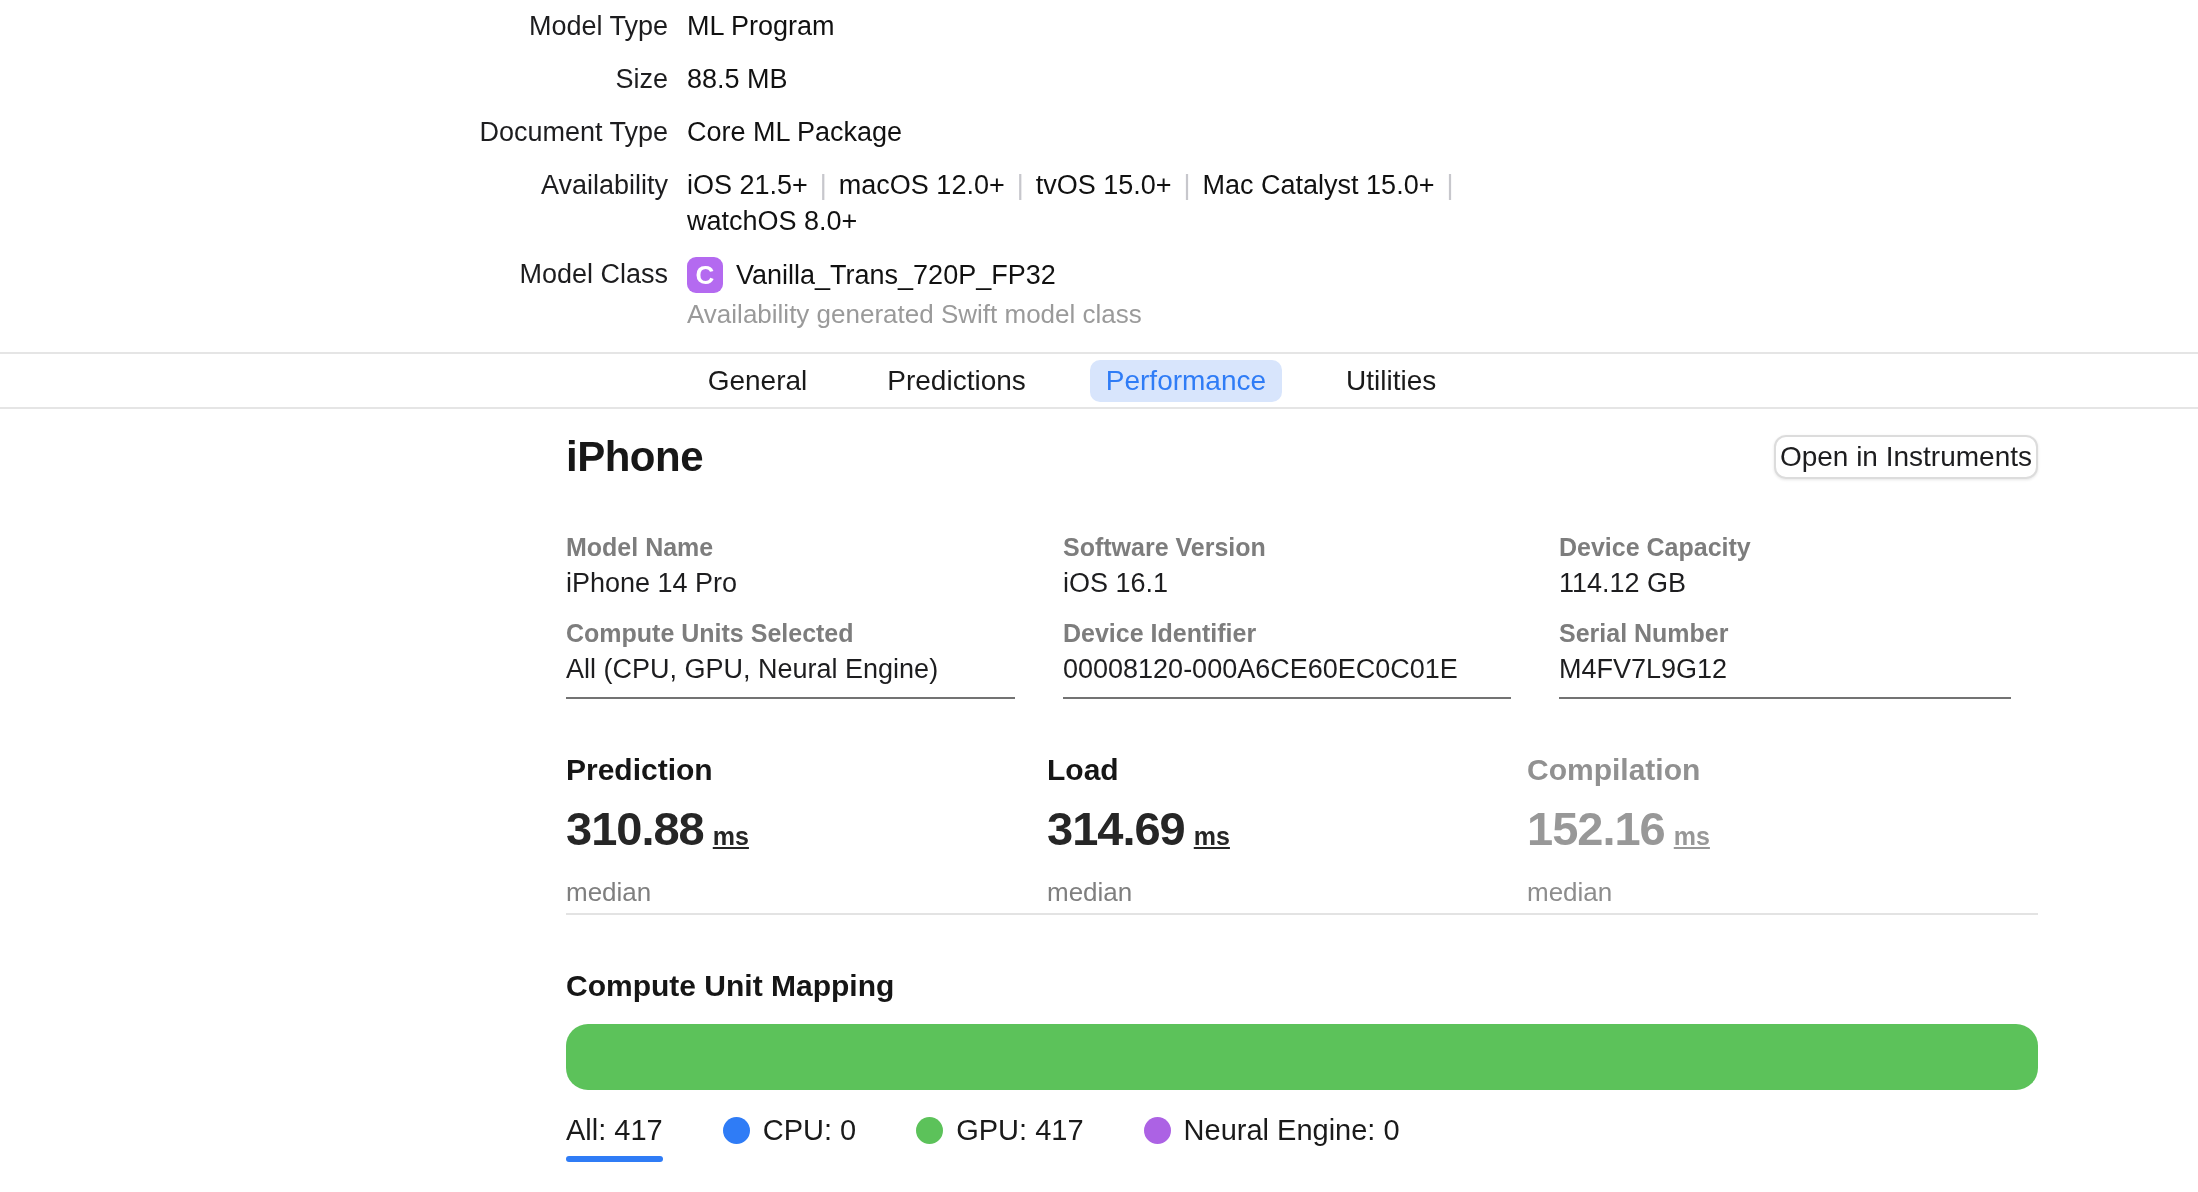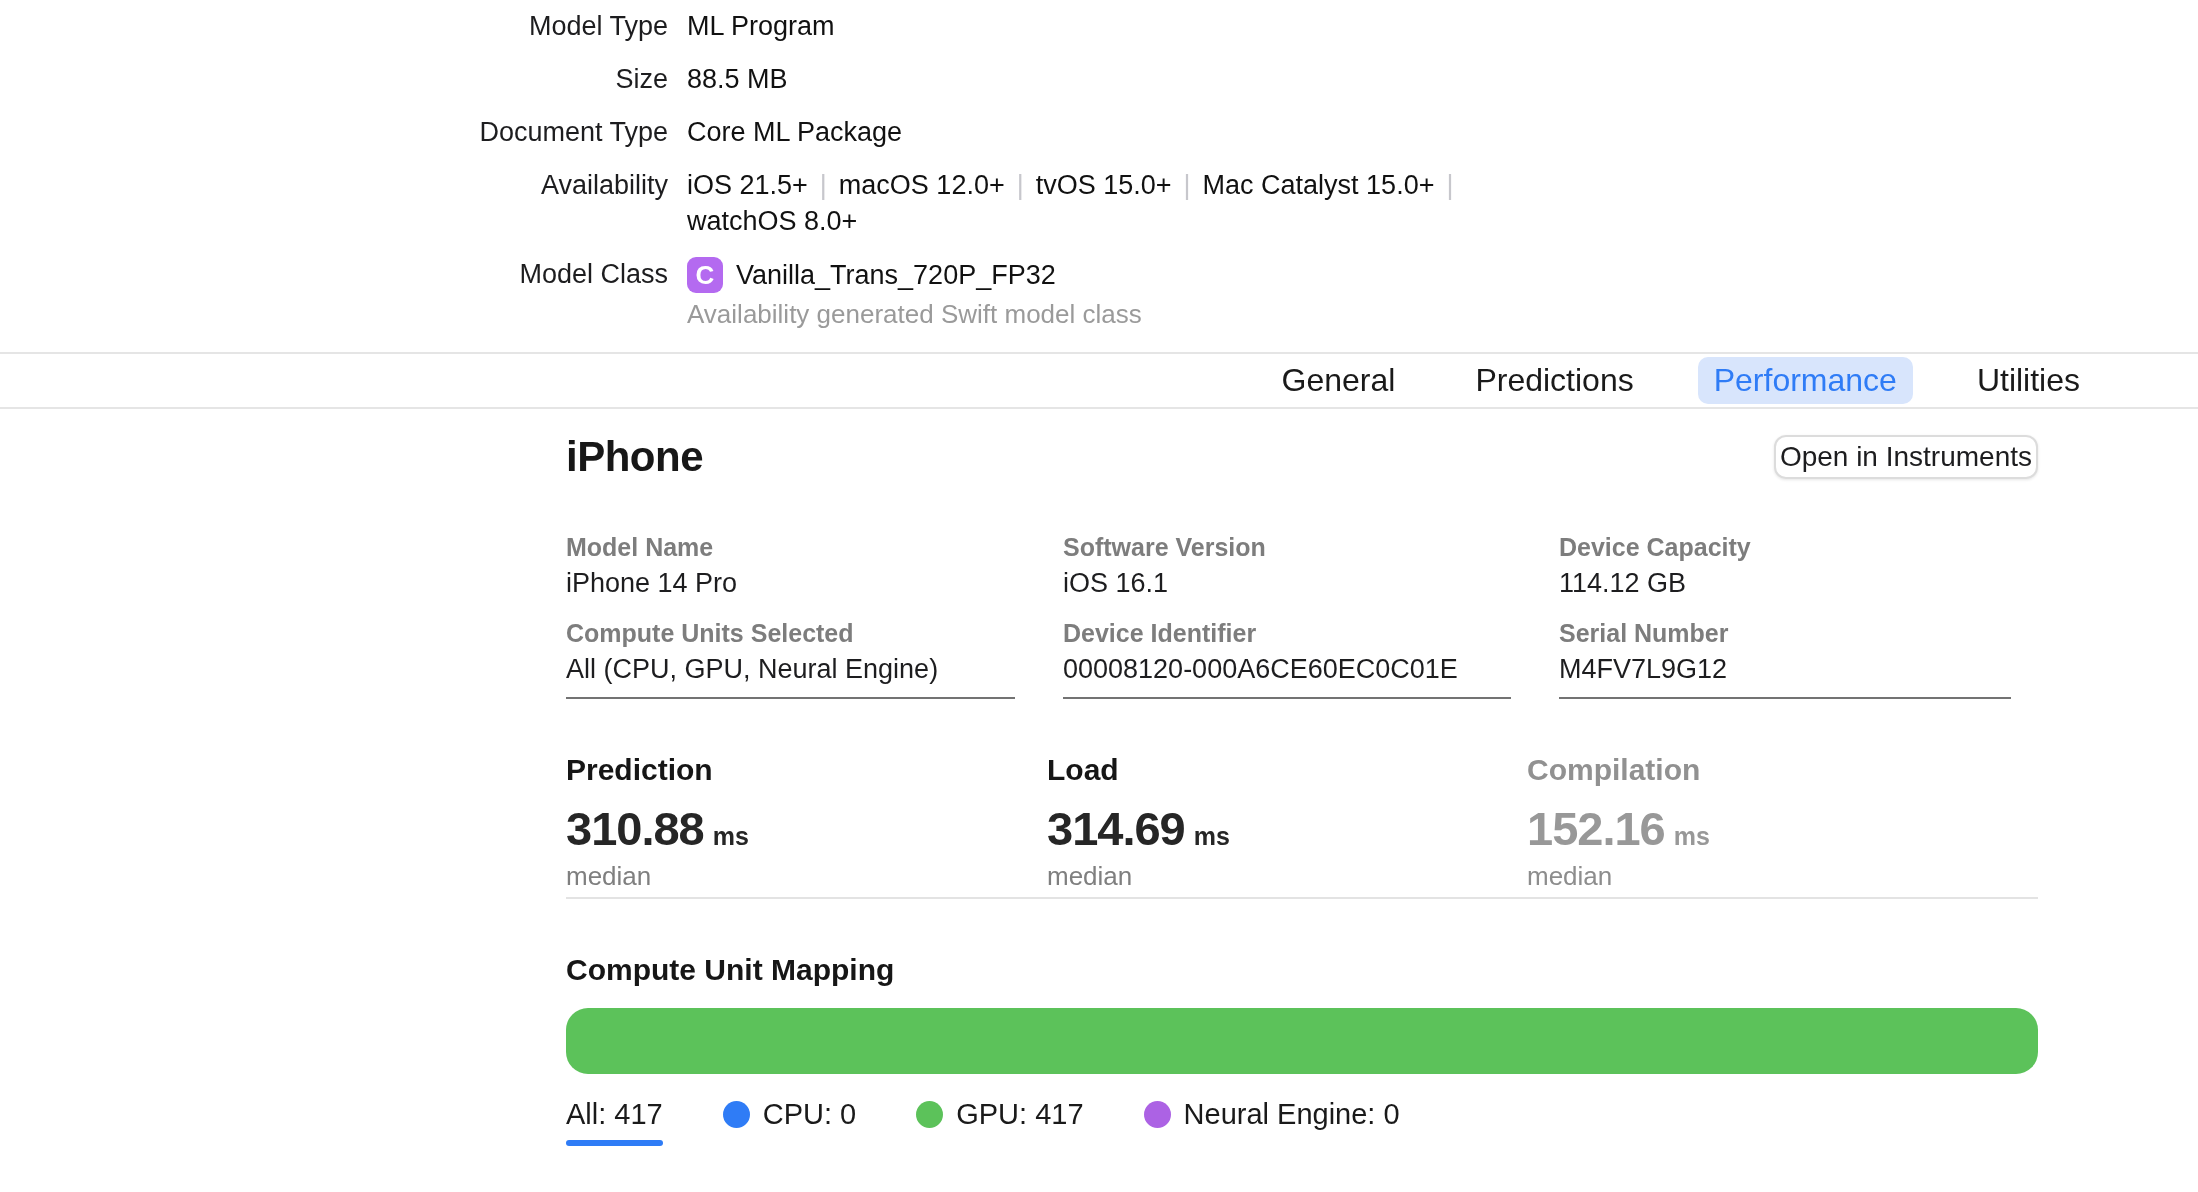--- a/index.html
+++ b/index.html
@@ -20,22 +20,22 @@
     width:36px;height:36px;border-radius:9px;flex:none;
     display:inline-flex;align-items:center;justify-content:center;
     color:#fff;font-size:26px;font-weight:600;margin-right:13px;
   }
   .class-name{color:#111;}
   .class-subtitle{font-size:26px;line-height:32px;color:#9a9a9a;margin-top:4px;}
   
   .tab-bar{
     margin-top:22px;height:57px;box-sizing:border-box;width:100%;
     border-top:2px solid #e5e5e5;border-bottom:2px solid #e5e5e5;
-    display:flex;align-items:center;justify-content:flex-end;gap:48px;
-    padding-right:102px;font-size:32px;
+    display:flex;align-items:center;justify-content:center;gap:48px;
+    padding-right:54px;font-size:28px;
   }
   .tab{color:#1a1a1a;padding:5px 16px;border-radius:10px;cursor:default;}
   .tab.active{color:#2f7cf6;}
   
   .content{width:1472px;margin-left:566px;}
   .section-header{display:flex;justify-content:space-between;align-items:center;margin-top:22px;height:52px;}
   .device-title{font-size:42px;line-height:52px;font-weight:700;margin:0;letter-spacing:-0.5px;color:#171717;}
   .instruments-btn{
     font-family:inherit;font-size:28px;color:#1d1d1f;background:#fff;
     border:2px solid #dcdcdc;border-radius:12px;padding:4px 4px;height:44px;
@@ -46,22 +46,22 @@
   .device-col{border-bottom:2px solid #737373;padding-bottom:10px;}
   .c1{width:449px;} .c2{width:448px;} .c3{width:452px;}
   .cell + .cell{margin-top:16px;}
   .cell-label{font-size:25px;line-height:32px;font-weight:600;color:#7d7d7d;}
   .cell-value{font-size:27px;line-height:36px;color:#1d1d1f;margin-top:2px;white-space:nowrap;}
   
   .metrics-grid{display:flex;gap:32px;margin-top:52px;}
   .metric-title{font-size:30px;line-height:38px;font-weight:700;color:#161616;}
   .metric-value-row{display:flex;align-items:baseline;gap:9px;margin-top:14px;}
   .metric-value{font-size:47px;line-height:52px;font-weight:700;letter-spacing:-1px;color:#262626;}
-  .metric-unit{font-size:25px;font-weight:700;color:#262626;}
-  .metric-stat{font-size:26px;line-height:34px;color:#7f7f7f;margin-top:4px;}
+  .metric-unit{font-size:25px;font-weight:700;color:#262626;text-decoration:underline;}
+  .metric-stat{font-size:26px;line-height:34px;color:#7f7f7f;margin-top:20px;}
   .metric.dimmed .metric-title{color:#919191;}
   .metric.dimmed .metric-value,.metric.dimmed .metric-unit{color:#989898;}
   .metric.dimmed .metric-stat{color:#8d8d8d;}
   .metrics-sep{border-bottom:2px solid #e3e3e3;margin-top:4px;width:100%;}
   
   .cu-section{margin-top:52px;}
   .cu-title{font-size:30px;line-height:38px;font-weight:700;margin:0;color:#161616;}
   .cu-bar{margin-top:19px;height:66px;border-radius:22px;width:100%;}
   .cu-legend{display:flex;gap:60px;margin-top:22px;font-size:29px;align-items:flex-start;}
   .legend-item{display:flex;align-items:center;color:#1a1a1a;}

